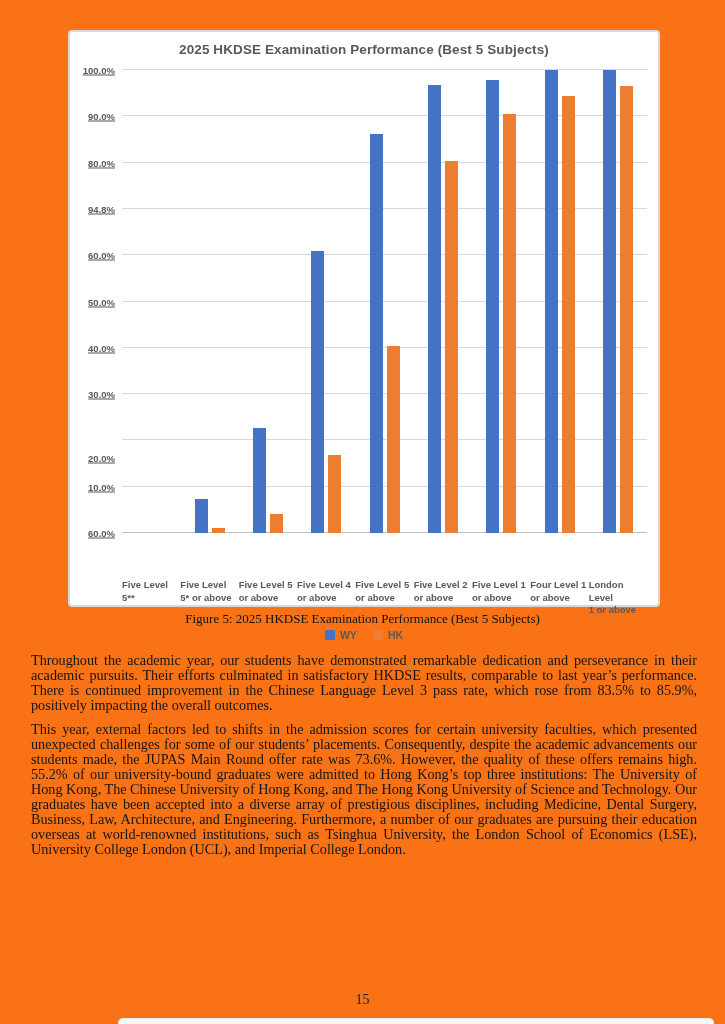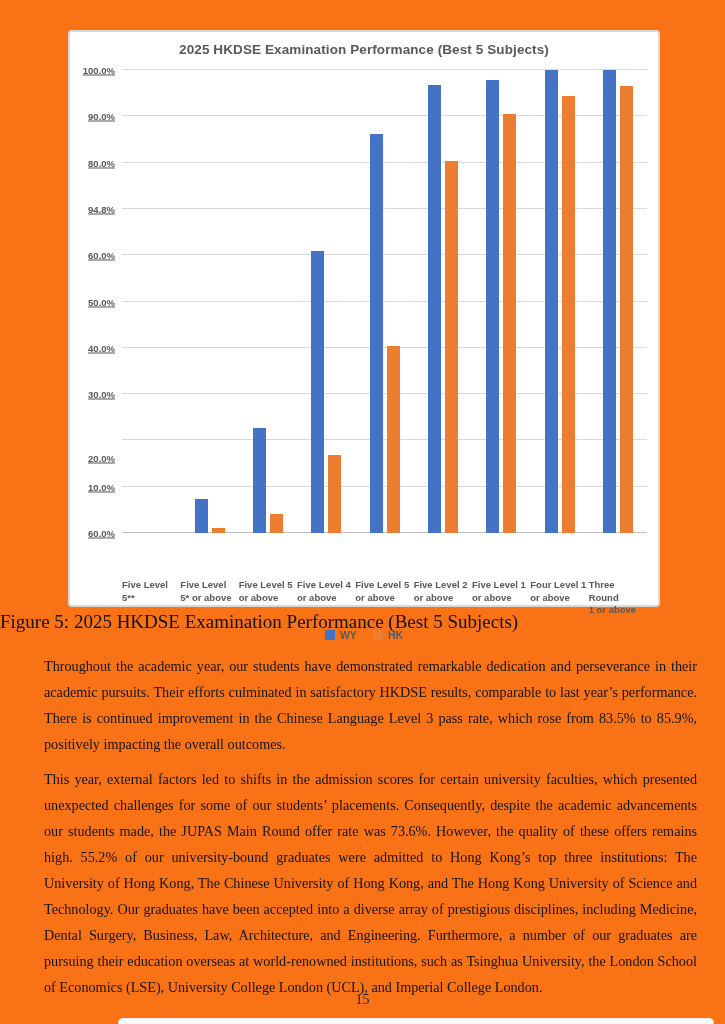--- a/index.html
+++ b/index.html
@@ -19,24 +19,24 @@
          font-size:9.5px;font-weight:600;color:#595959;transform:translateY(50%);text-decoration:underline;}
   .bar{position:absolute;bottom:0;width:13px;}
   .xlabels{position:absolute;left:52px;top:507px;width:525px;display:flex;}
   .xlabel{flex:1;text-align:left;font-size:9.5px;font-weight:600;line-height:12.5px;color:#595959;margin-top:40px;}
   .legend{position:absolute;left:0;right:0;top:549px;display:flex;justify-content:center;
           align-items:center;gap:16px;}
   .legend-item{display:flex;align-items:center;gap:5px;font-size:10.5px;font-weight:600;color:#595959;margin-top:48px;}
   .swatch{width:10px;height:10px;display:inline-block;}
 
   
-  .caption{position:absolute;top:611px;left:0;width:100%;
-           font-size:19px;color:#111;}
+  .caption{position:absolute;top:611px;left:0;width:100%;text-align:center;
+           font-size:13px;color:#111;}
   .body-text{position:absolute;left:31px;top:653px;width:666px;}
-  .body-text p{margin:0 0 9px 13px;font-size:14.2px;line-height:26px;text-align:justify;
+  .body-text p{margin:0 0 9px 0;font-size:14.2px;line-height:15px;text-align:justify;
                color:#141414;}
   .pagenum{position:absolute;top:992px;left:0;width:100%;text-align:center;
            font-size:14px;color:#222;}
   .bottom-strip{position:absolute;bottom:0;left:118px;width:594px;height:5px;
                 background:#f7f7f7;border:1px solid #ececec;border-bottom:none;
                 border-radius:5px 5px 0 0;}
 </style>
 </head>
 <body>
 
@@ -113,21 +113,21 @@
         </div>
         <div class="xlabel">
           <div>Five Level 1</div>
           <div>or above</div>
         </div>
         <div class="xlabel">
           <div>Four Level 1</div>
           <div>or above</div>
         </div>
         <div class="xlabel">
-          <div>Three Round</div>
+          <div>London Level</div>
           <div>1 or above</div>
         </div>
       </div>
     <div class="legend" id="legend">
         <div class="legend-item">
           <div class="swatch" style="background: rgb(68, 114, 196);"></div>
           <span>WY</span>
         </div>
         <div class="legend-item">
           <div class="swatch" style="background: rgb(237, 125, 49);"></div>

